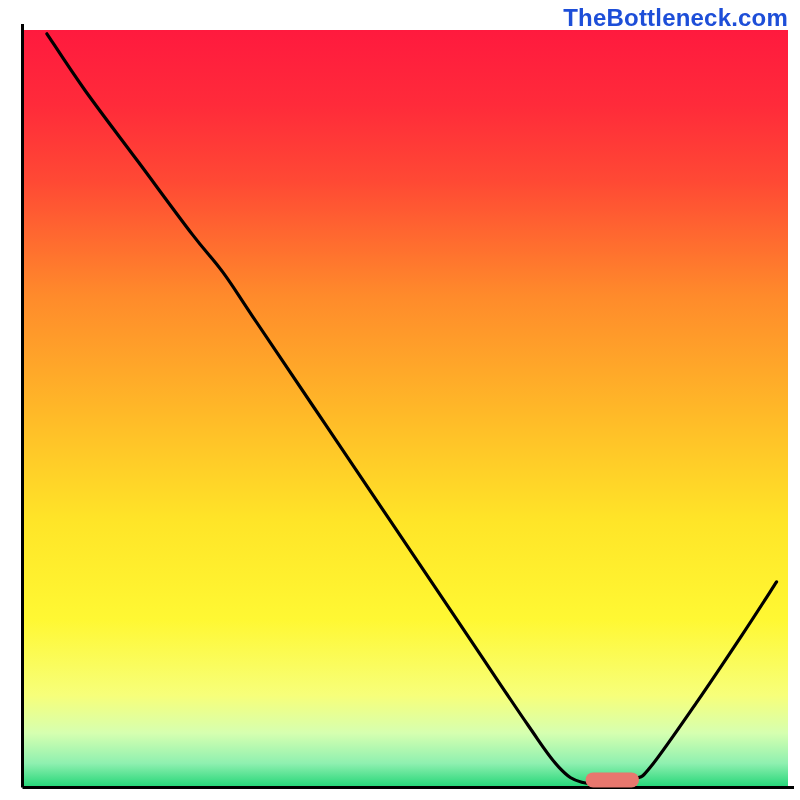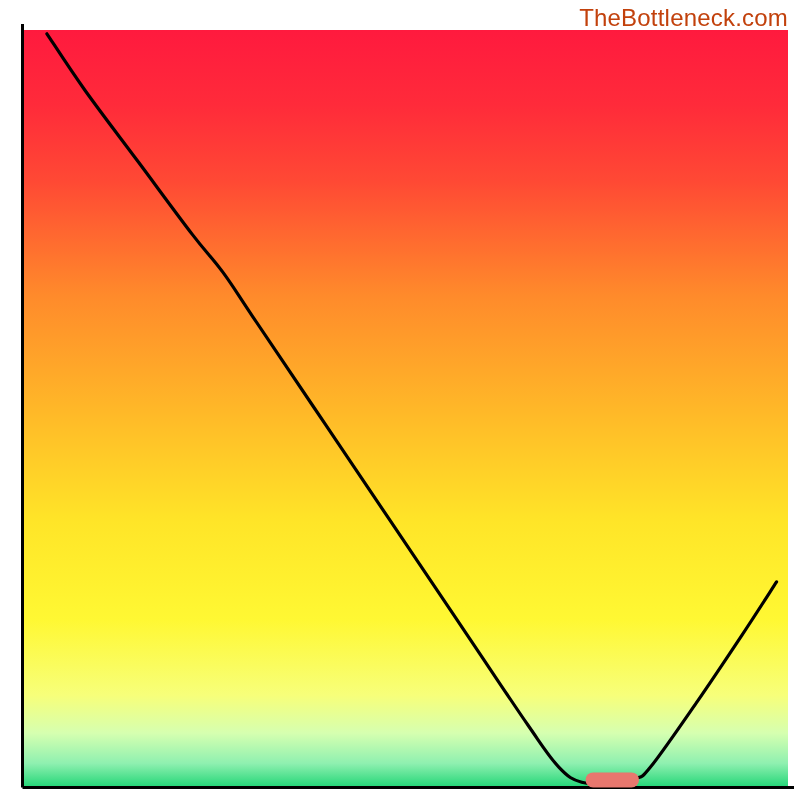--- a/index.html
+++ b/index.html
@@ -13,22 +13,22 @@
   .chart-container {
     position: relative;
     width: 800px;
     height: 800px;
   }
   .watermark {
     position: absolute;
     top: 4px;
     right: 12px;
     font-size: 24px;
-    font-weight: normal;
-    color: #c2410c;
+    font-weight: bold;
+    color: #1d4ed8;
     z-index: 5;
     letter-spacing: 0.2px;
   }
   svg {
     position: absolute;
     left: 0;
     top: 0;
     width: 800px;
     height: 800px;
   }

